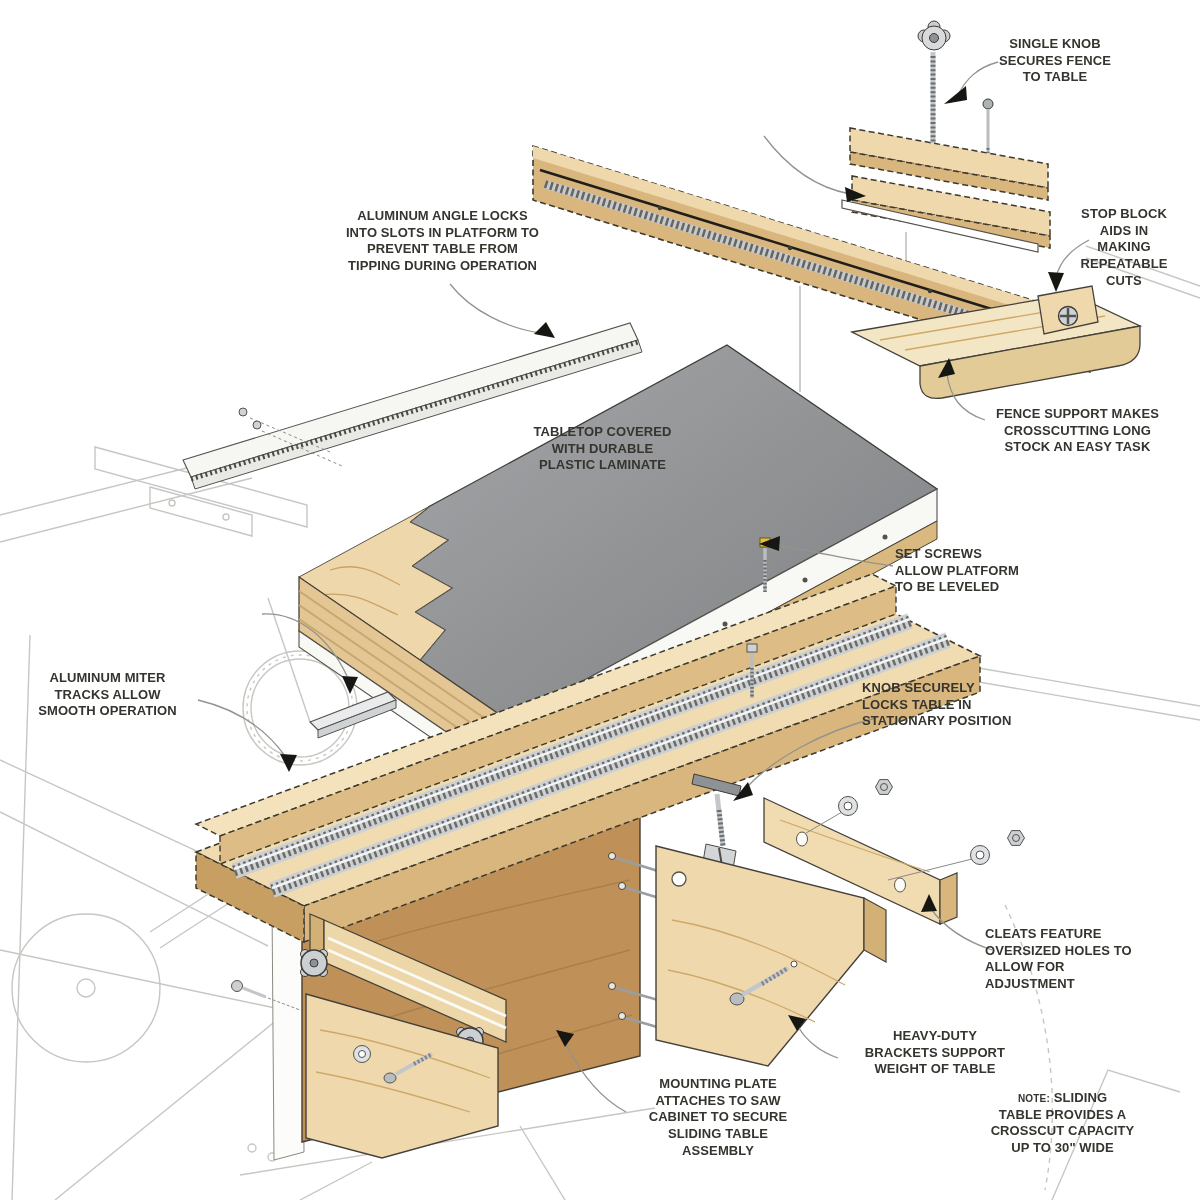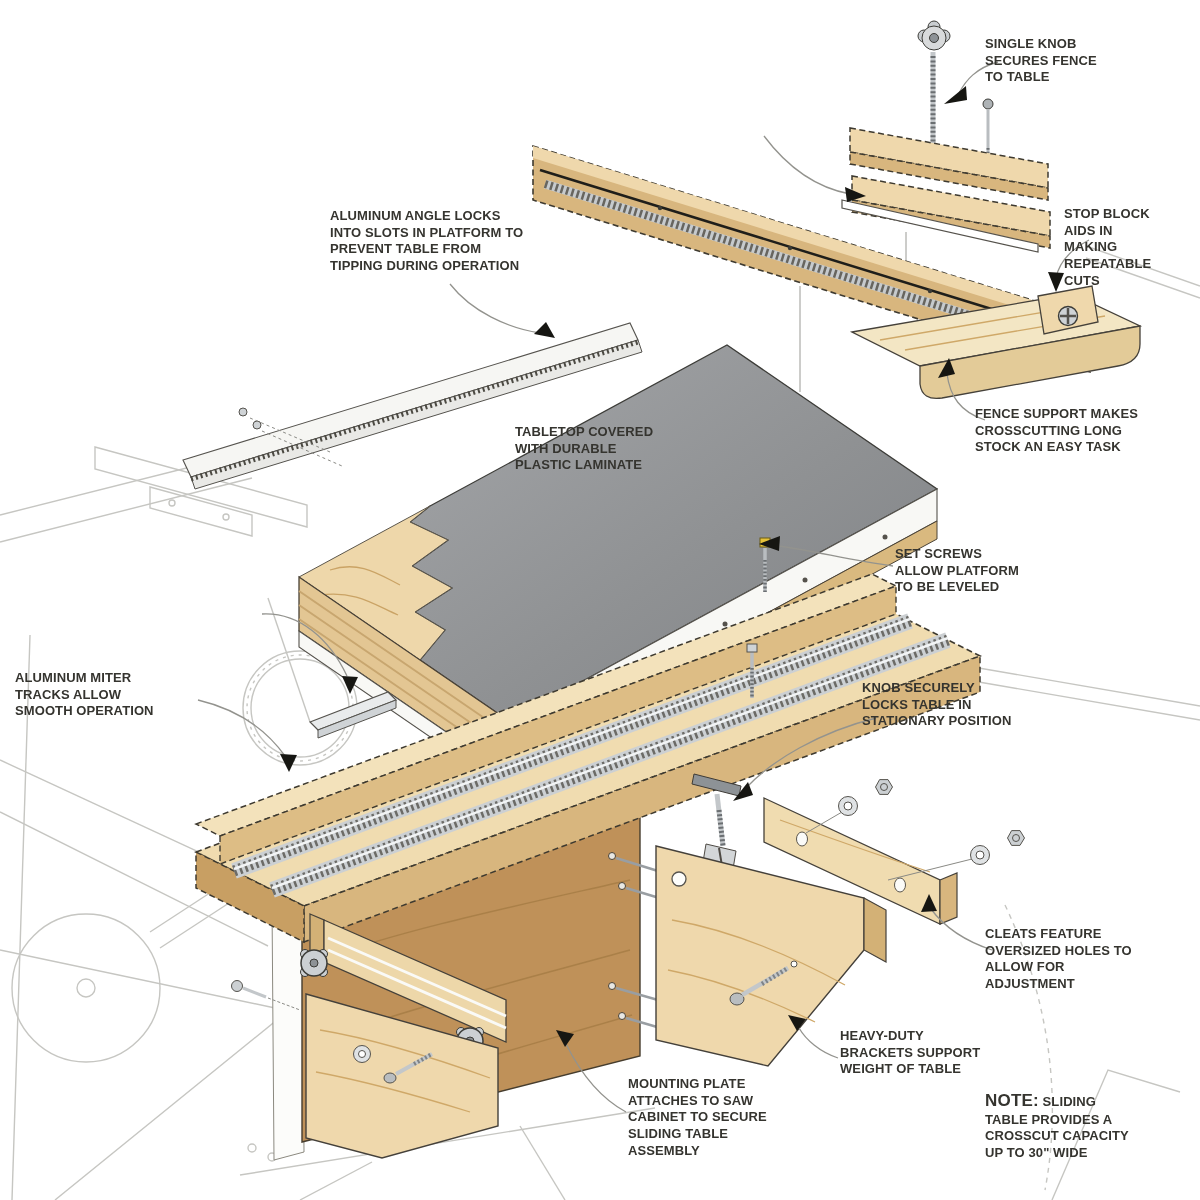--- a/index.html
+++ b/index.html
@@ -1,22 +1,22 @@
 <!DOCTYPE html>
 <html><head>
 <meta charset="utf-8">
 <style>
   html,body{margin:0;padding:0;background:#fff;}
   .stage{position:relative;width:1200px;height:1200px;background:#ffffff;
          font-family:"Liberation Sans",sans-serif;overflow:hidden;}
   .stage svg{position:absolute;left:0;top:0;}
   .callout{position:absolute;font-size:13px;font-weight:bold;line-height:1.28;
-           color:#35342f;white-space:pre-line;letter-spacing:.1px;}
+           color:#35342f;text-align:center;white-space:pre-line;letter-spacing:.1px;}
   .callout.align-right{text-align:left;}
-  .callout.note b{font-size:17px;letter-spacing:.2px;}
+  .callout.note b{font-size:10px;letter-spacing:.2px;}
 </style>
 </head>
 <body>
 
 <div class="stage">
 
 <svg width="1200" height="1200" viewBox="0 0 1200 1200">
 
   <g stroke="#c6c6c2" stroke-width="1.4" fill="none">
     <path d="M0,515 L250,452"></path>

